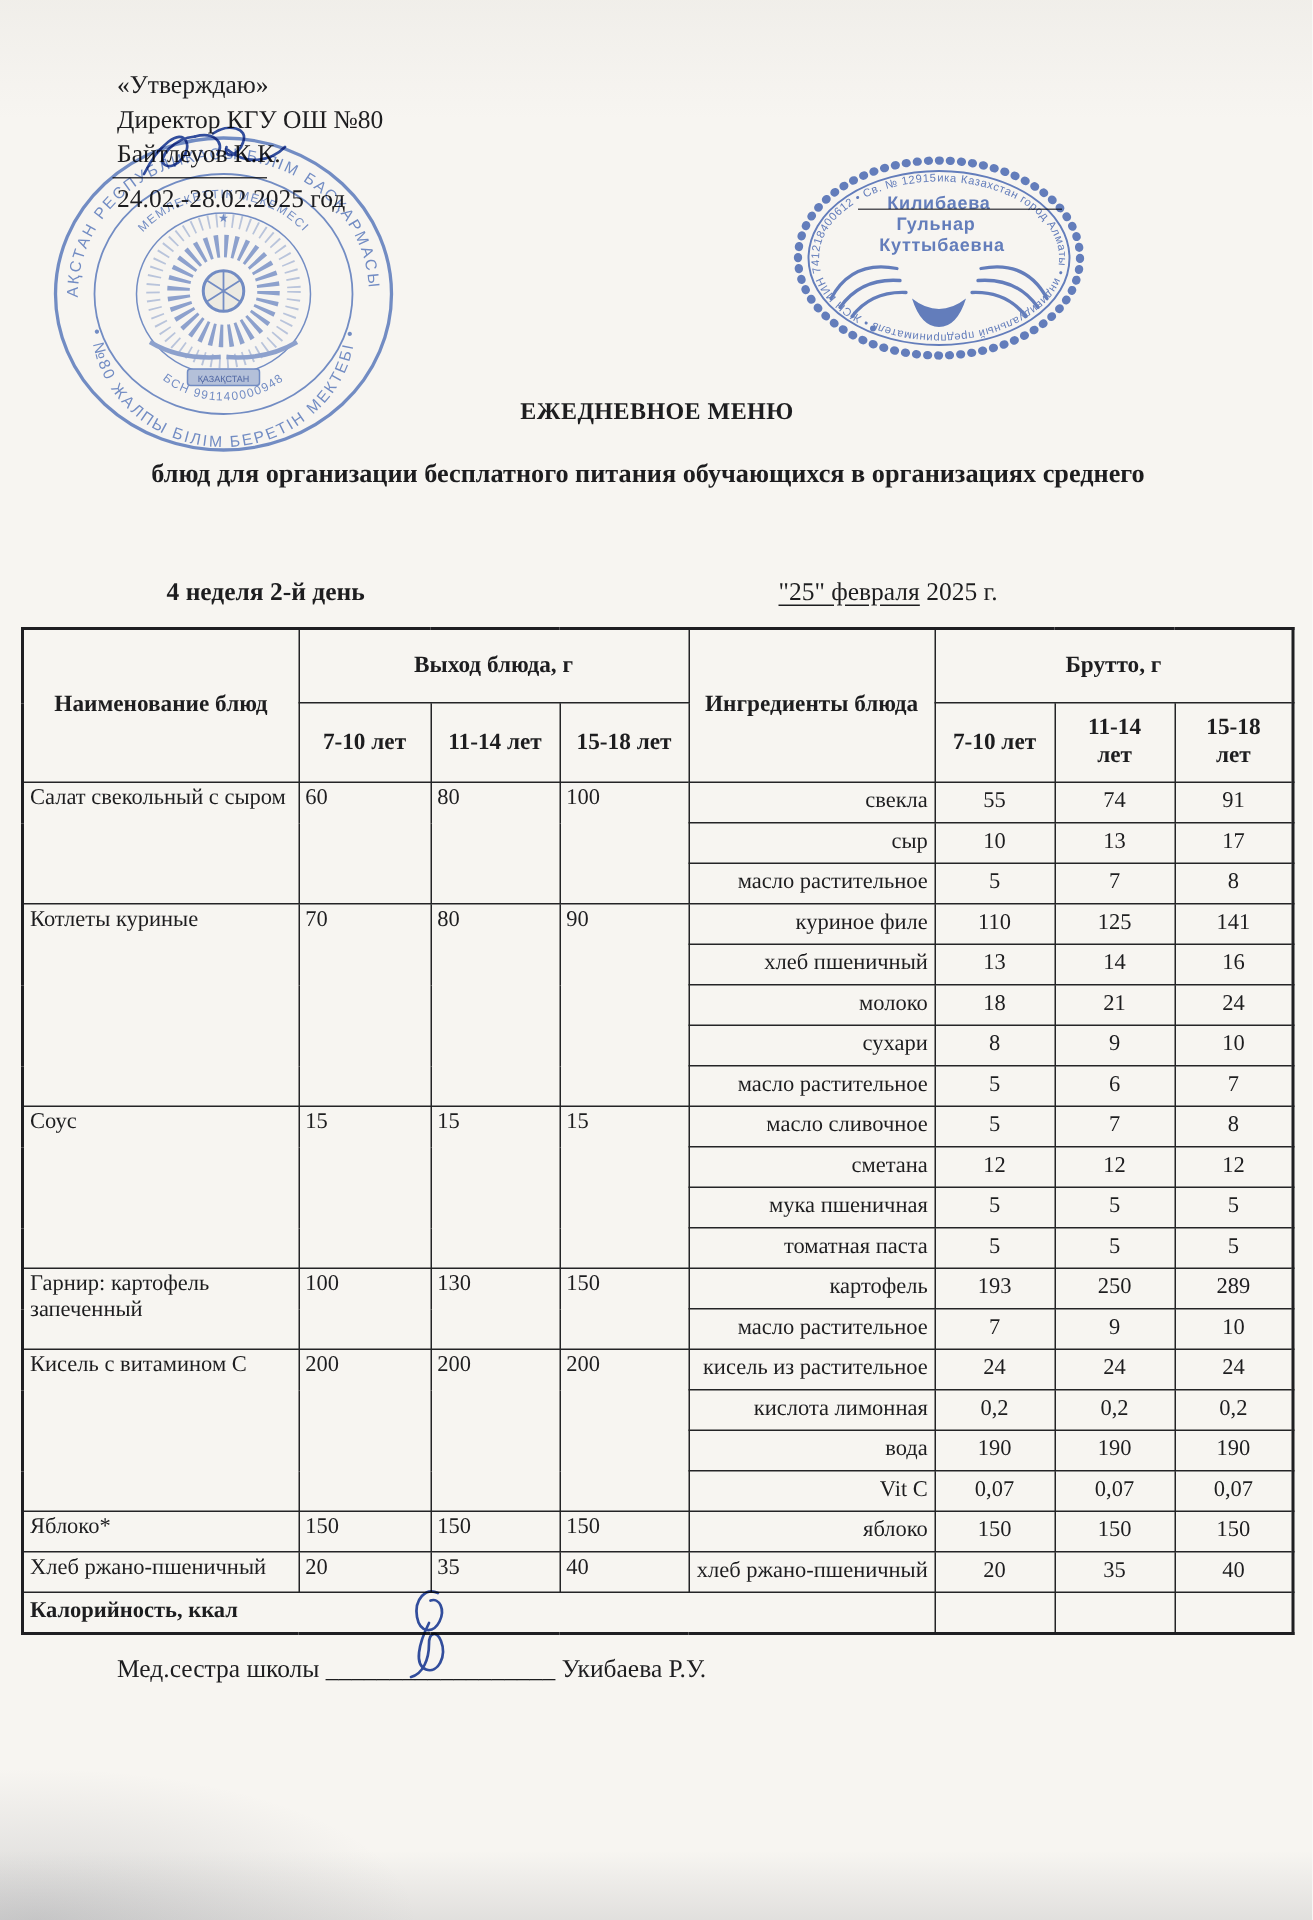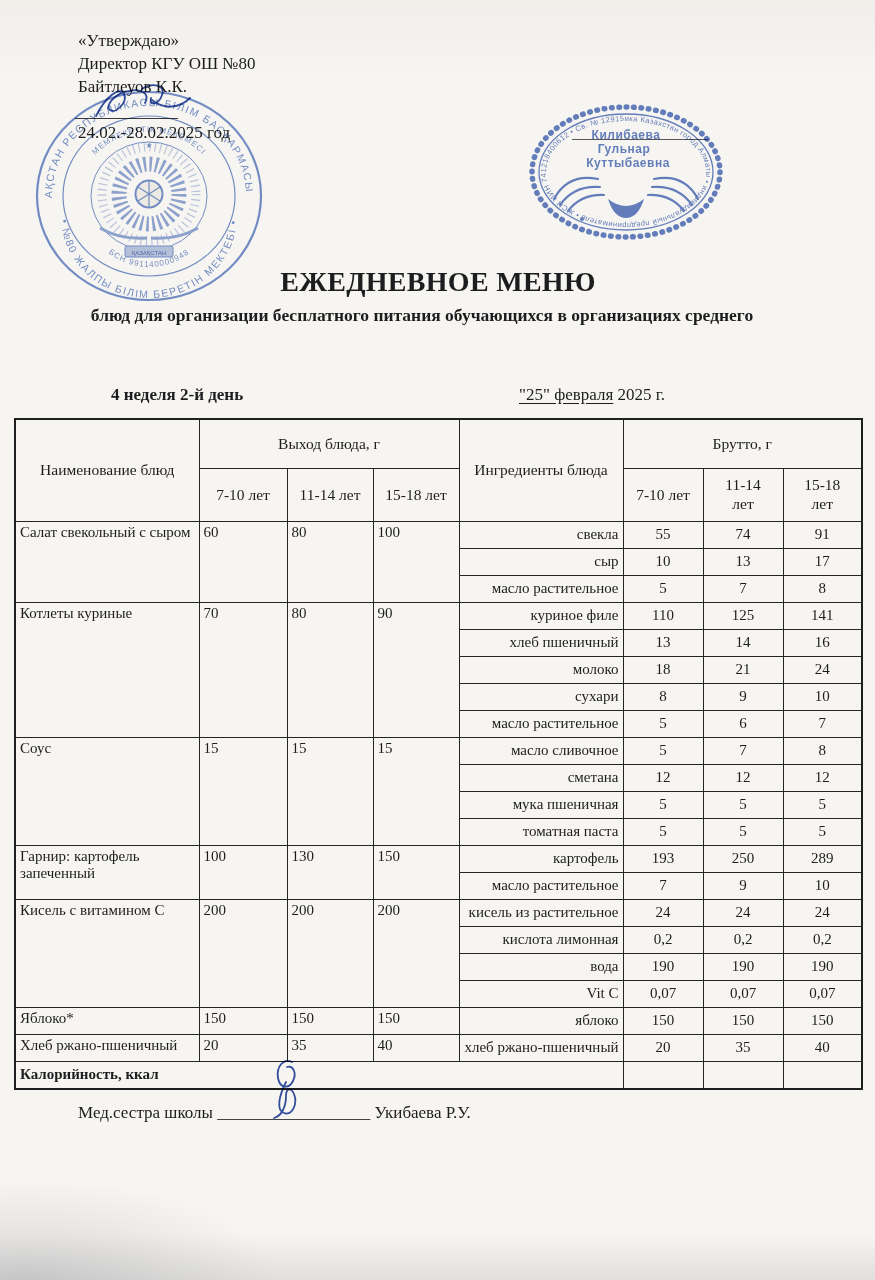--- a/index.html
+++ b/index.html
@@ -5,31 +5,31 @@
   html,body{margin:0;padding:0;}
   #canvas{
     position:relative;width:875px;height:1280px;overflow:hidden;
     background:#f7f5f1;
     color:#1d1d1f;
     font-family:"Liberation Serif","DejaVu Serif",serif;
   }
   .abs{position:absolute;}
   .block{font-size:17px;line-height:23px;}
   .sig-line{border-bottom:1.6px solid #3a3a3c;height:0;}
-  .title{font-weight:bold;font-size:28px;text-align:center;letter-spacing:.3px;}
+  .title{font-weight:bold;font-size:16px;text-align:center;letter-spacing:.3px;}
   .subtitle{font-weight:bold;font-size:17.5px;line-height:24px;text-align:center;}
   .weekday{font-weight:bold;font-size:17px;}
   .dateline{font-size:17px;}
   .u{text-decoration:underline;text-underline-offset:3px;}
 
   table.menu{border-collapse:collapse;table-layout:fixed;width:847px;
     font-size:15px;background:transparent;}
   table.menu th,table.menu td{border:1.6px solid #242426;}
   table.menu{border:2.2px solid #1f1f22;}
-  table.menu th{font-weight:normal;text-align:center;vertical-align:middle;padding:2px 2px;font-size:15.5px;line-height:1.2;}
+  table.menu th{font-weight:bold;text-align:center;vertical-align:middle;padding:2px 2px;font-size:15.5px;line-height:1.2;}
   table.menu td{height:22px;line-height:1.15;padding:2px 4px;}
   td.dish{ text-align:left;vertical-align:top;padding:3px 4px 3px 7px;}
   td.ing{ text-align:right;vertical-align:middle;padding:2px 4px 2px 7px;}
   td.num{ text-align:center;vertical-align:middle;}
   td.out{ text-align:left;vertical-align:top;padding-top:3px;}
   td.cal{ font-weight:bold;text-align:left;padding-left:7px;height:24px;vertical-align:middle;margin-left:18px;}
   th.row1{height:44px;} th.row2{height:48px;}
   .hdr-narrow{display:inline-block;max-width:52px;}
 
   .stamp{mix-blend-mode:multiply;opacity:.85;}
@@ -43,21 +43,21 @@
   .paper-tint{left:0;top:0;right:0;height:80px;
     background:linear-gradient(to bottom,rgba(220,218,212,.25),rgba(220,218,212,0));}
 </style>
 </head>
 <body>
 
 <div id="canvas">
 
   <div class="abs paper-tint"></div>
 
-  <div class="abs block" style="left:78px;top:29px;">
+  <div class="abs block" style="left:78px;top:45px;">
     <div>«Утверждаю»</div>
     <div>Директор КГУ ОШ №80</div>
     <div>Байтлеуов К.К.</div>
   </div>
   <div class="abs sig-line" style="left:75px;top:118px;width:103px;"></div>
   <div class="abs block" style="left:78px;top:121px;">24.02.-28.02.2025 год</div>
 
   <div class="abs sig-line" style="left:572px;top:139px;width:136px;border-color:#55555a;"></div>
 
   <svg class="abs signature" style="left:90px;top:82px;" width="110" height="42" viewBox="0 0 110 42">
@@ -126,21 +126,21 @@
         <path d="M30,100 Q44,74 74,80"></path>
         <path d="M36,106 Q50,86 76,88"></path>
         <path d="M44,112 Q57,95 80,96"></path>
       </g>
       <path d="M84,100 Q102,114 120,100 Q114,119 102,119 Q90,119 84,100 Z" fill="#4b6cbc" stroke="none"></path>
     </g>
     <circle cx="58" cy="120" r="2" fill="#4b6cbc"></circle>
   </svg>
 
   <div class="abs title" style="left:60px;top:266px;width:756px;">ЕЖЕДНЕВНОЕ МЕНЮ</div>
-  <div class="abs subtitle" style="left:44px;top:303px;width:756px;">
+  <div class="abs subtitle" style="left:54px;top:303px;width:756px;">
     <span style="display:block">блюд для организации бесплатного питания обучающихся в организациях среднего</span>
   </div>
 
   <div class="abs weekday" style="left:65px;top:385px;margin-left:46px;">4 неделя 2-й день</div>
   <div class="abs dateline" style="left:519px;top:385px;">
     <span class="u">"25" февраля</span><span> 2025 г.</span>
   </div>
 
   <table class="menu abs" style="left:14px;top:418px;">
     <colgroup>

